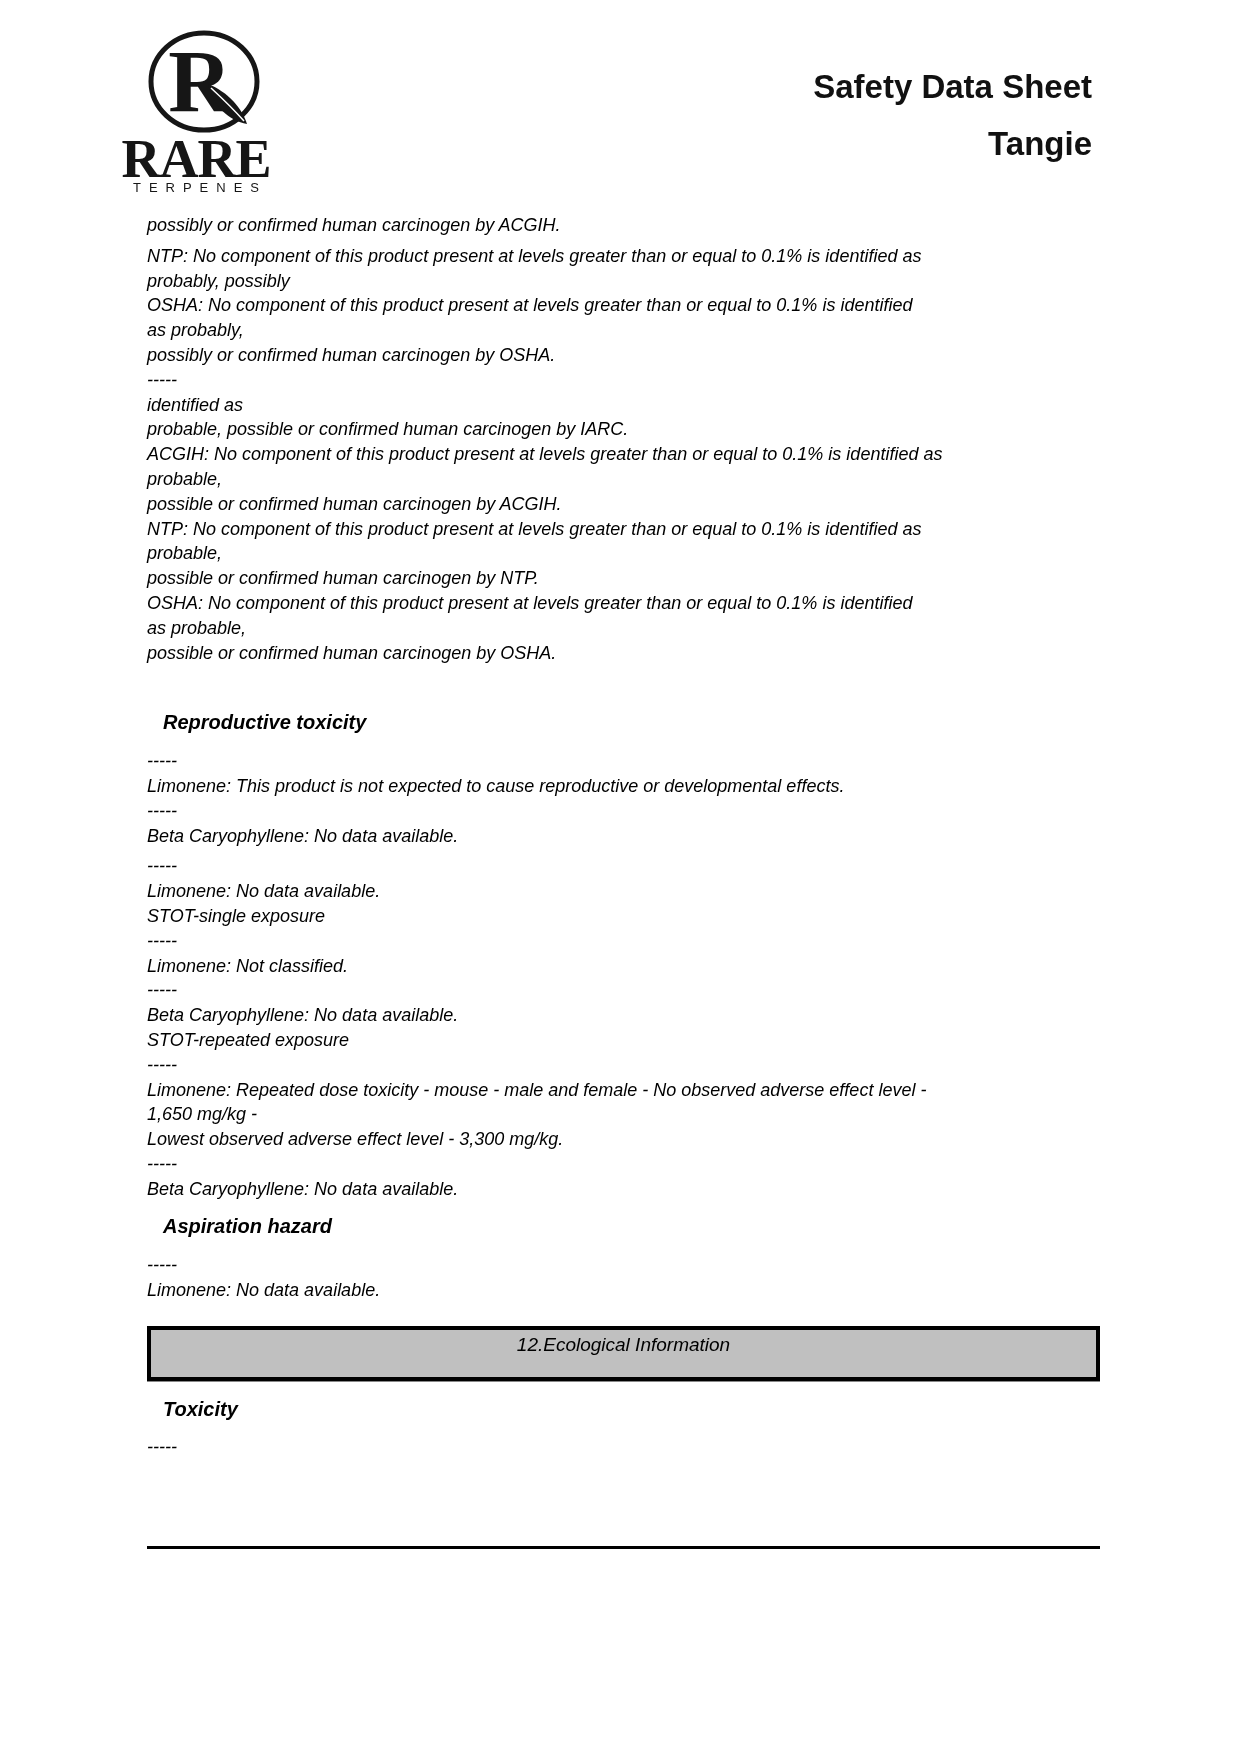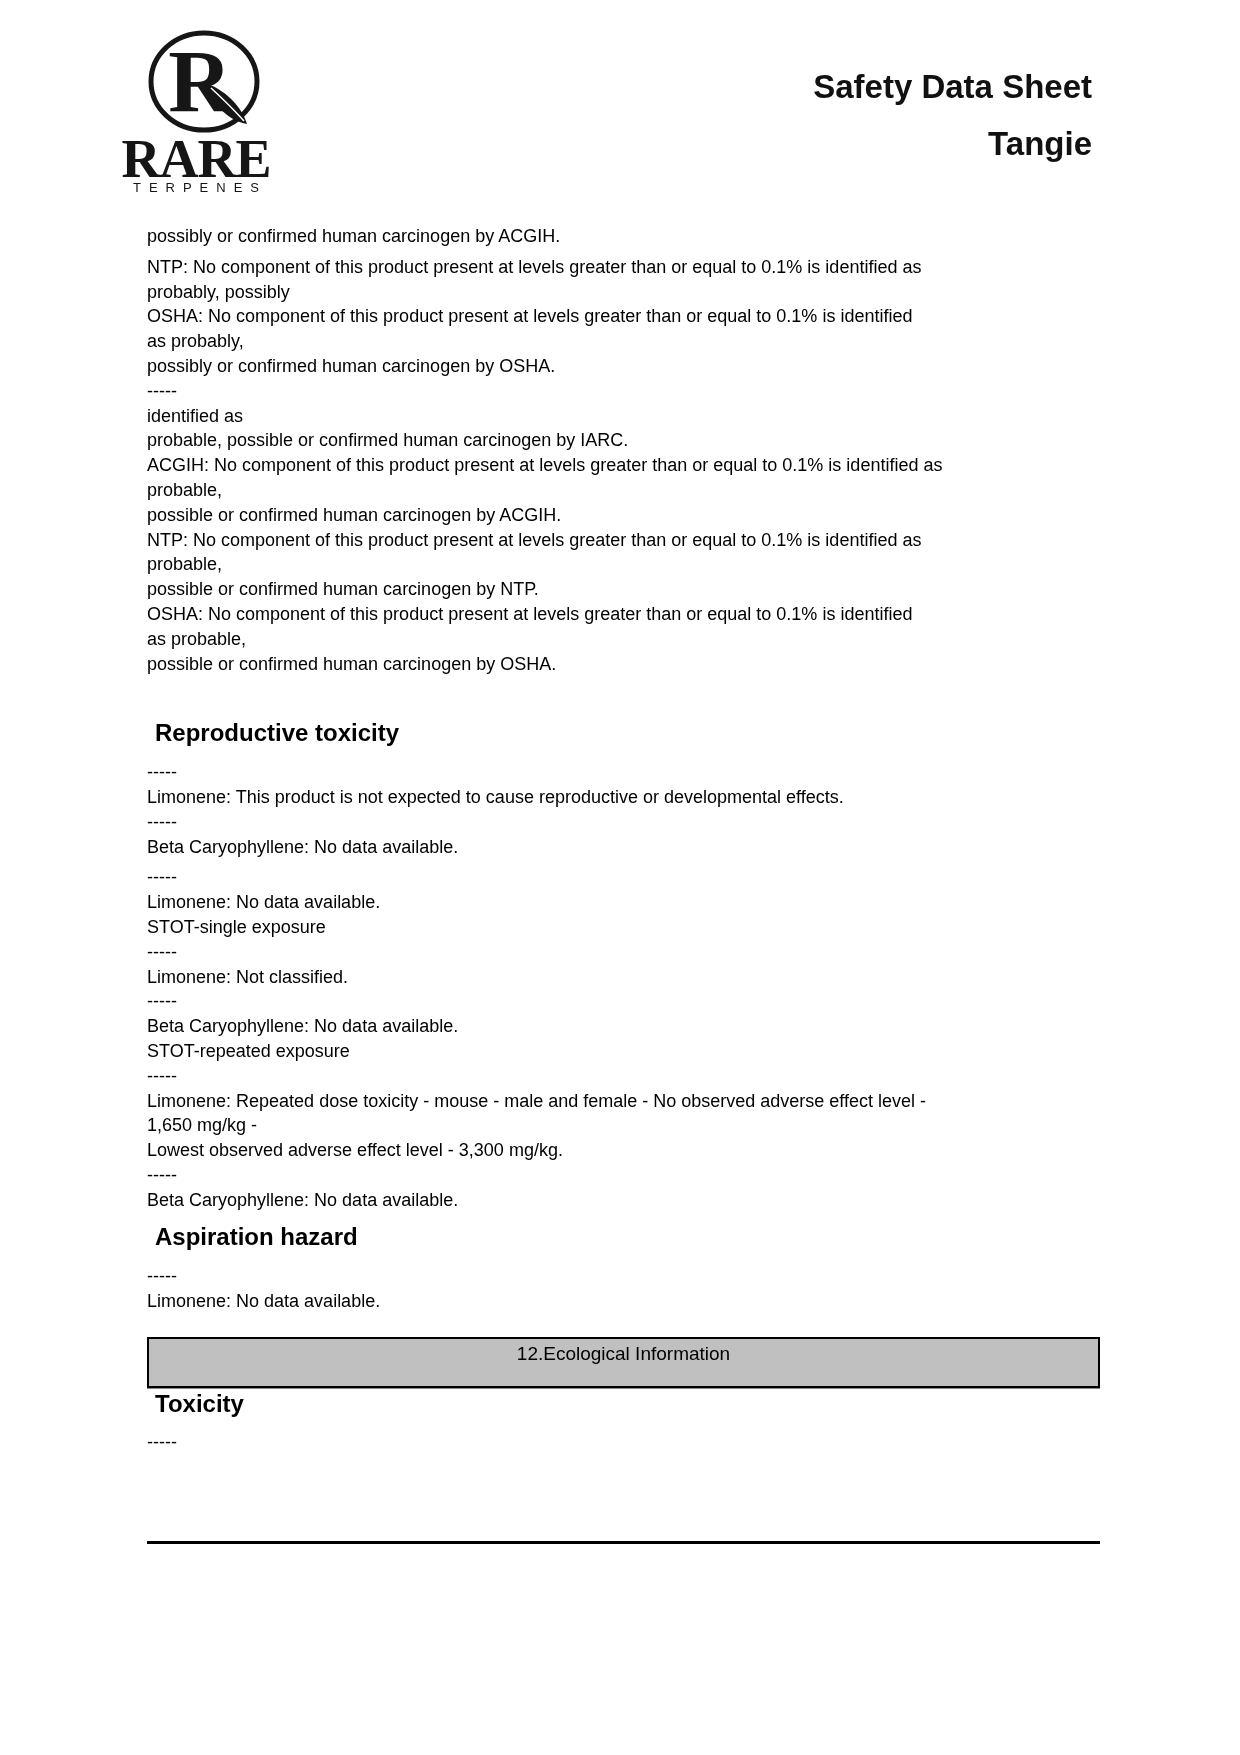--- a/index.html
+++ b/index.html
@@ -16,34 +16,34 @@
   .titles {
     position: absolute; top: 58px; right: 148px;
     text-align: right;
     font-weight: bold;
     font-size: 33px;
     line-height: 57px;
     color: #111111;
   }
   
   .page-content {
-    position: absolute; left: 147px; top: 224px; width: 953px;
+    position: absolute; left: 147px; top: 213px; width: 953px; font-style: italic;
   }
   .p { font-size: 18px; line-height: 24.8px; margin: 0 0 6px 0; }
   .p .line { min-height: 24.8px; white-space: nowrap; }
   .h {
-    font-size: 24px; line-height: 24.8px; font-weight: bold;
-    margin: 13px 0 14px 8px;
+    font-size: 20px; line-height: 24.8px; font-weight: bold;
+    margin: 13px 0 14px 16px;
   }
   .h.tight { margin-top: 2px; }
   .spacer { height: 26px; }
   .section-box {
-    border: 2px solid #ef4444;
+    border: 4px solid #ef4444;
     background: #c0c0c0;
-    margin: 23px 0 4px 0;
+    margin: 23px 0 16px 0;
     padding: 3px 0 19px 0;
     text-align: center;
     font-size: 19px;
     line-height: 24.8px;
     box-shadow: 0 1px 0 #888;
   }
   .rule { height: 3px; background: #000000; margin-top: 86px; }
 </style>
 </head>
 <body>

